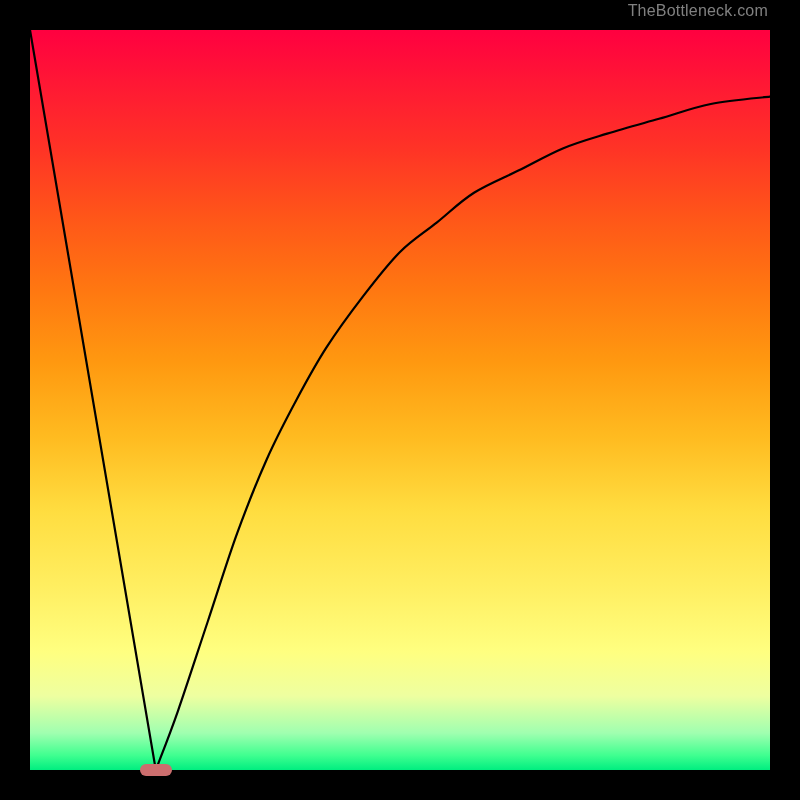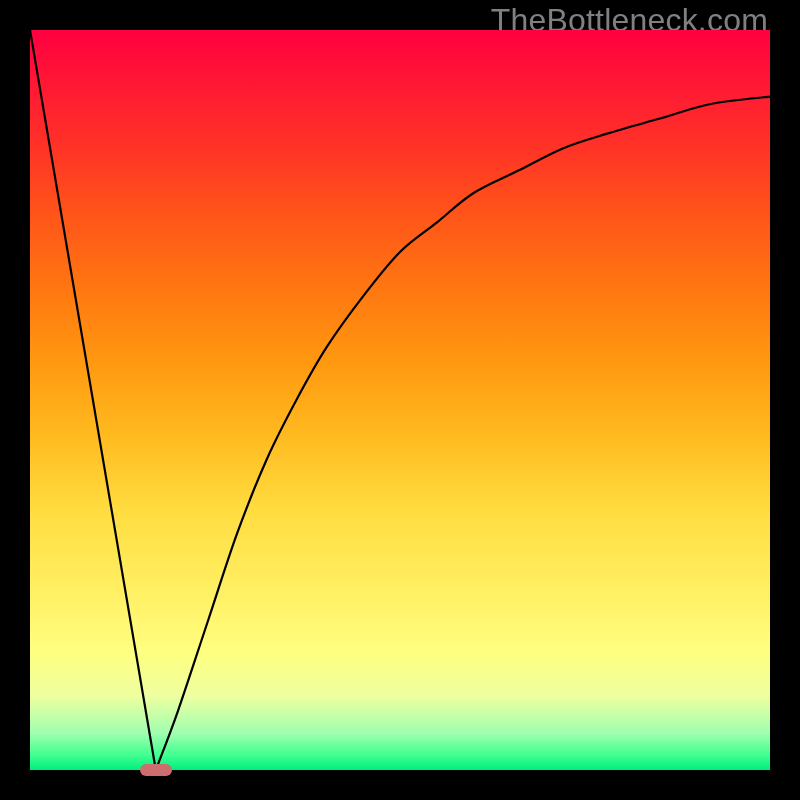--- a/index.html
+++ b/index.html
@@ -37,21 +37,21 @@
       #a0ffb0 95%,
       #40ff90 98%,
       #00ee80 100%);
   }
   .watermark {
     position: absolute;
     top: 2px;
     right: 32px;
     color: #808080;
     font-family: Arial, Helvetica, sans-serif;
-    font-size: 32px;
+    font-size: 16px;
     font-weight: 400;
     user-select: none;
     letter-spacing: 0.2px;
   }
   svg.curve {
     position: absolute;
     left: 0;
     top: 0;
     width: 740px;
     height: 740px;

